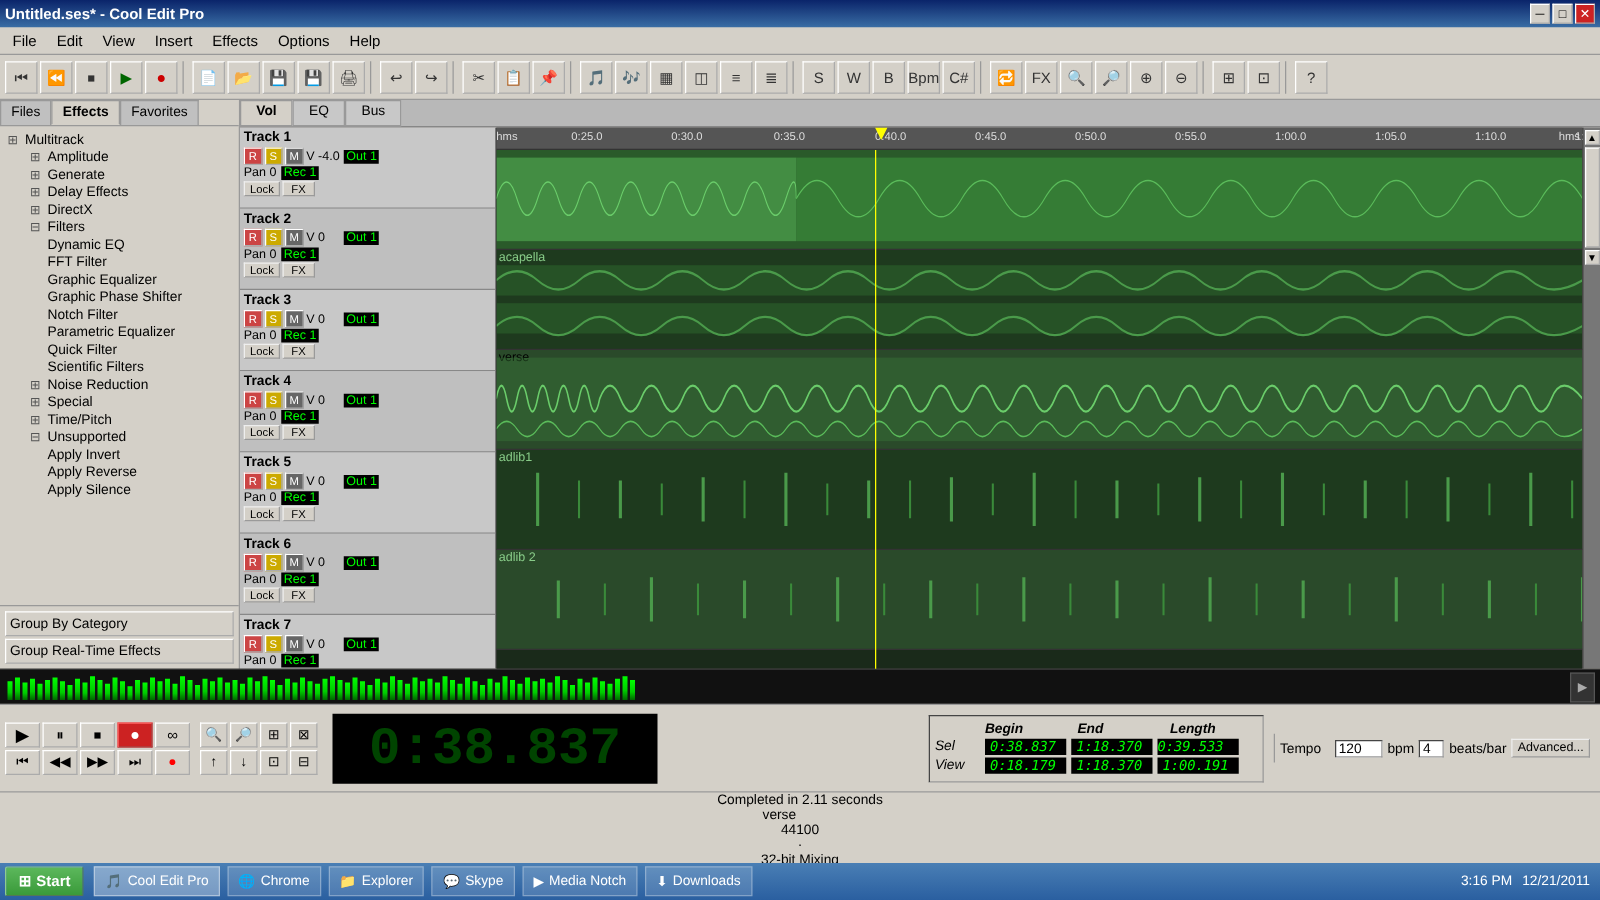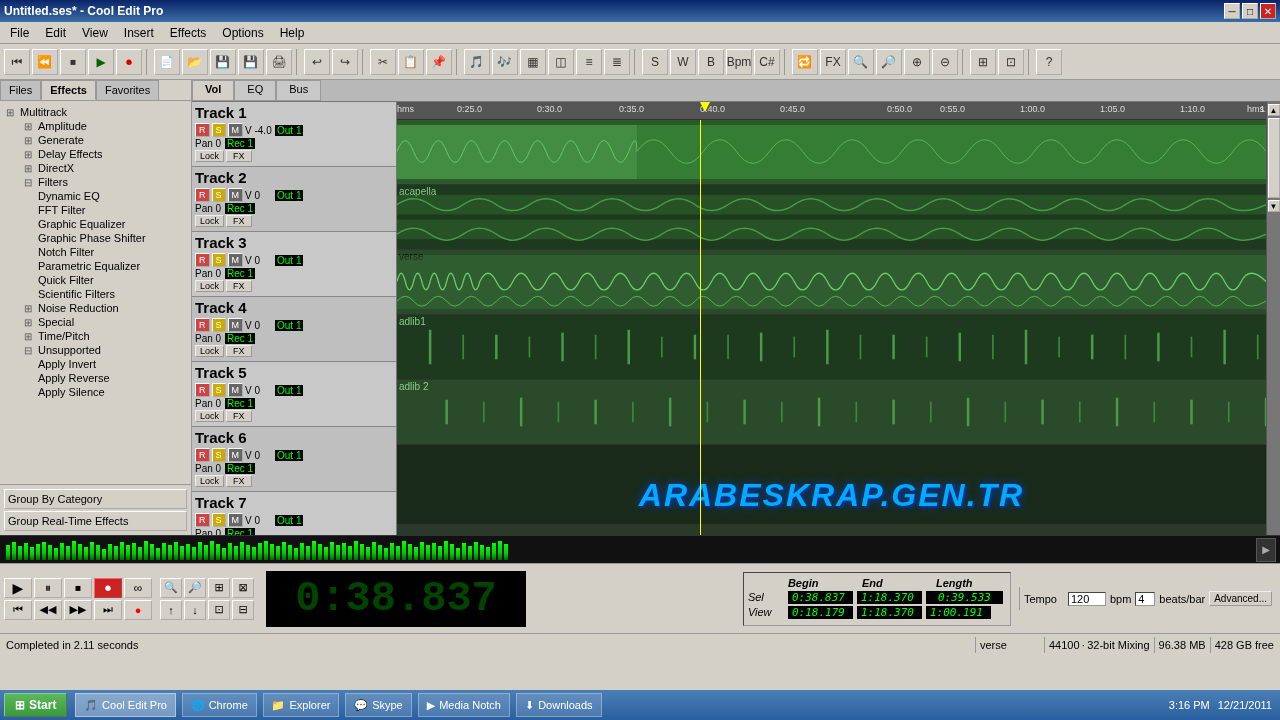--- a/index.html
+++ b/index.html
@@ -166,21 +166,21 @@
 
     .track-header {
       height: 65px;
       border-bottom: 1px solid #888;
       padding: 2px 3px;
       background: #c8c8c8;
       display: flex;
       flex-direction: column;
     }
     .track-header.alt { background: #bfbfbf; }
-    .track-name { font-size: 15px; font-weight: bold; color: #000; margin-bottom: 2px; }
+    .track-name { font-size: 11px; font-weight: bold; color: #000; margin-bottom: 2px; }
     .track-controls-row { display: flex; align-items: center; gap: 2px; margin-bottom: 1px; }
     .track-btn {
       font-size: 9px;
       padding: 0px 3px;
       border: 1px outset #fff;
       background: #c8c8c8;
       cursor: pointer;
       height: 14px;
       display: flex; align-items: center;
     }
@@ -215,21 +215,21 @@
       top: 2px;
     }
 
     
     #waveforms {
       flex: 1;
       overflow: hidden;
     }
 
     .waveform-track {
-      height: 65px;
+      height: 80px;
       position: relative;
       border-bottom: 1px solid #333;
       overflow: hidden;
     }
 
     
     .waveform-svg {
       position: absolute;
       top: 0; left: 0; width: 100%; height: 100%;
     }
@@ -359,20 +359,21 @@
     
     #status-bar {
       height: 22px;
       background: #d4d0c8;
       border-top: 1px solid #999;
       display: flex;
       align-items: center;
       padding: 0 6px;
       font-size: 11px;
       gap: 12px;
+      flex-direction: column;
     }
     .status-sep { width: 1px; height: 16px; background: #999; }
 
     
     #taskbar {
       position: fixed;
       bottom: 0;
       width: 1280px;
       height: 30px;
       background: linear-gradient(to bottom, #4a7fb5, #2a5fa0);
@@ -744,21 +745,21 @@
 
         <div id="timeline-area">
 
           <div id="timeline-ruler">
             <span class="ruler-mark" style="left:0px">hms</span>
             <span class="ruler-mark" style="left:60px">0:25.0</span>
             <span class="ruler-mark" style="left:140px">0:30.0</span>
             <span class="ruler-mark" style="left:222px">0:35.0</span>
             <span class="ruler-mark" style="left:303px">0:40.0</span>
             <span class="ruler-mark" style="left:383px">0:45.0</span>
-            <span class="ruler-mark" style="left:490px">0:50.0</span>
+            <span class="ruler-mark" style="left:463px">0:50.0</span>
             <span class="ruler-mark" style="left:543px">0:55.0</span>
             <span class="ruler-mark" style="left:623px">1:00.0</span>
             <span class="ruler-mark" style="left:703px">1:05.0</span>
             <span class="ruler-mark" style="left:783px">1:10.0</span>
             <span class="ruler-mark" style="left:863px">1:15.0</span>
             <span class="ruler-mark" style="right:2px">hms</span>
 
             <div style="position:absolute; left:303px; top:0; width:0; height:0; border-left:5px solid transparent; border-right:5px solid transparent; border-top:10px solid #ffff00; z-index:20;"></div>
           </div>
 
@@ -1025,21 +1026,21 @@
       <div style="display:flex;gap:4px;font-size:11px;font-weight:bold;padding-bottom:2px;">
         <span style="min-width:36px;"></span>
         <span style="min-width:70px;">Begin</span>
         <span style="min-width:70px;">End</span>
         <span style="min-width:70px;">Length</span>
       </div>
       <div class="info-row" style="display:flex;align-items:center;gap:4px;margin-bottom:2px;">
         <span class="info-label" style="min-width:36px;">Sel</span>
         <span class="info-val" style="background:#000;color:#0f0;padding:0 4px;min-width:65px;font-family:monospace;font-size:11px;">0:38.837</span>
         <span class="info-val" style="background:#000;color:#0f0;padding:0 4px;min-width:65px;font-family:monospace;font-size:11px;">1:18.370</span>
-        <span class="info-val" style="background:#000;color:#0f0;padding:0 12px;min-width:65px;font-family:monospace;font-size:11px;">0:39.533</span>
+        <span class="info-val" style="background:#000;color:#0f0;padding:0 0;min-width:65px;font-family:monospace;font-size:11px;">0:39.533</span>
       </div>
       <div class="info-row" style="display:flex;align-items:center;gap:4px;">
         <span class="info-label" style="min-width:36px;">View</span>
         <span class="info-val" style="background:#000;color:#0f0;padding:0 4px;min-width:65px;font-family:monospace;font-size:11px;">0:18.179</span>
         <span class="info-val" style="background:#000;color:#0f0;padding:0 4px;min-width:65px;font-family:monospace;font-size:11px;">1:18.370</span>
         <span class="info-val" style="background:#000;color:#0f0;padding:0 4px;min-width:65px;font-family:monospace;font-size:11px;">1:00.191</span>
       </div>
     </div>
 
     <div id="tempo-area" style="display:flex;gap:3px;padding:4px;border-left:1px solid #999;margin-left:4px;">

